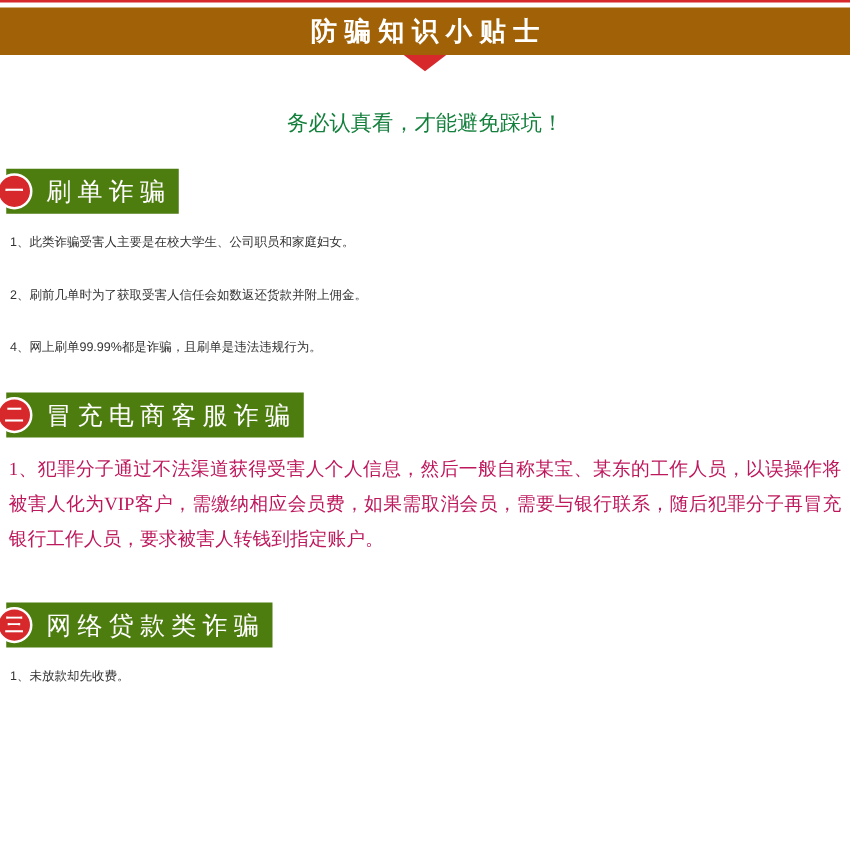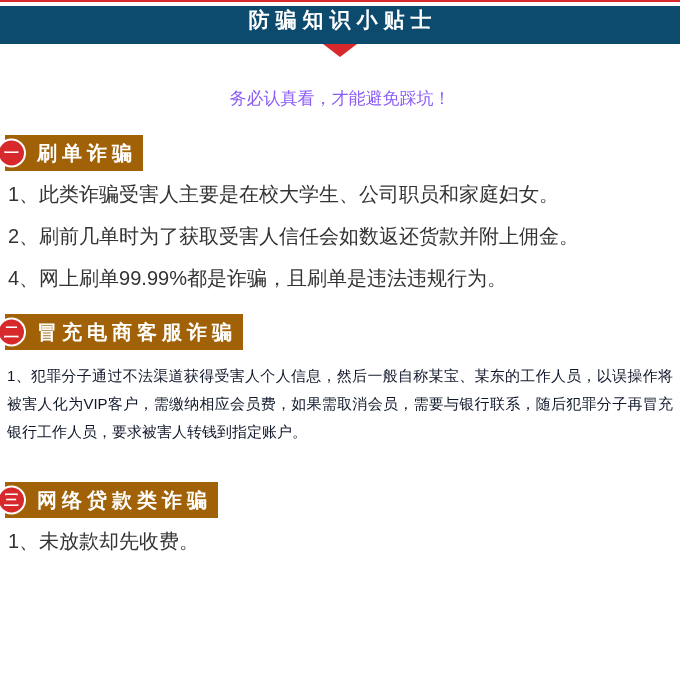--- a/index.html
+++ b/index.html
@@ -15,23 +15,23 @@
     font-family: "Liberation Sans", "DejaVu Sans", sans-serif;
     color: #333333;
   }
   .topline {
     height: 2px;
     background: #d7282b;
     margin-bottom: 4px;
   }
   .banner {
     height: 38px;
-    background: #0c4a6e;
+    background: #a16207;
     display: flex;
-    align-items: flex-start;
+    align-items: center;
     justify-content: center;
   }
   .banner-title {
     color: #ffffff;
     font-size: 21px;
     font-weight: bold;
     letter-spacing: 6px;
     text-indent: 6px;
   }
   .banner-arrow {
@@ -39,38 +39,38 @@
     height: 0;
     margin: 0 auto;
     border-left: 17px solid transparent;
     border-right: 17px solid transparent;
     border-top: 13px solid #d7282b;
   }
   .subtitle {
     margin-top: 30px;
     text-align: center;
     font-size: 17px;
-    color: #8b5cf6;
+    color: #15803d;
   }
   .section-header {
     position: relative;
     height: 36px;
     margin-left: 0;
   }
   .section-label {
     position: absolute;
     left: 5px;
     top: 0;
     height: 36px;
     display: inline-flex;
     align-items: center;
-    background: #a16207;
+    background: #4d7c0f;
     color: #ffffff;
     font-size: 20px;
-    font-weight: bold;
+    font-weight: normal;
     letter-spacing: 5px;
     padding: 0 6px 0 32px;
     white-space: nowrap;
   }
   .num-circle {
     position: absolute;
     left: -3px;
     top: 50%;
     transform: translateY(-50%);
     width: 25px;
@@ -89,36 +89,37 @@
   }
   .sec1-header { margin-top: 25px; }
   .sec2-header { margin-top: 26px; }
   .sec3-header { margin-top: 36px; }
   .item-list {
     margin: 14px 0 0 0;
     padding: 0 8px;
     list-style: none;
   }
   .item-list li {
-    font-size: 20px;
+    font-size: 10px;
     line-height: 19px;
     margin-bottom: 23px;
     color: #333333;
   }
   .para-list {
     margin: 12px 0 0 0;
     padding: 0 7px;
     list-style: none;
   }
   .para-list li {
     font-size: 15px;
     line-height: 28px;
     margin-bottom: 16px;
-    color: #0f172a;
+    color: #be185d;
     text-align: justify;
+    font-family: Liberation Serif, serif;
   }
   .sec3-list li { margin-bottom: 19px; }
 </style>
 </head>
 <body>
 
 <div class="topline"></div>
 
 <div class="banner">
   <div class="banner-title">防骗知识小贴士</div>

